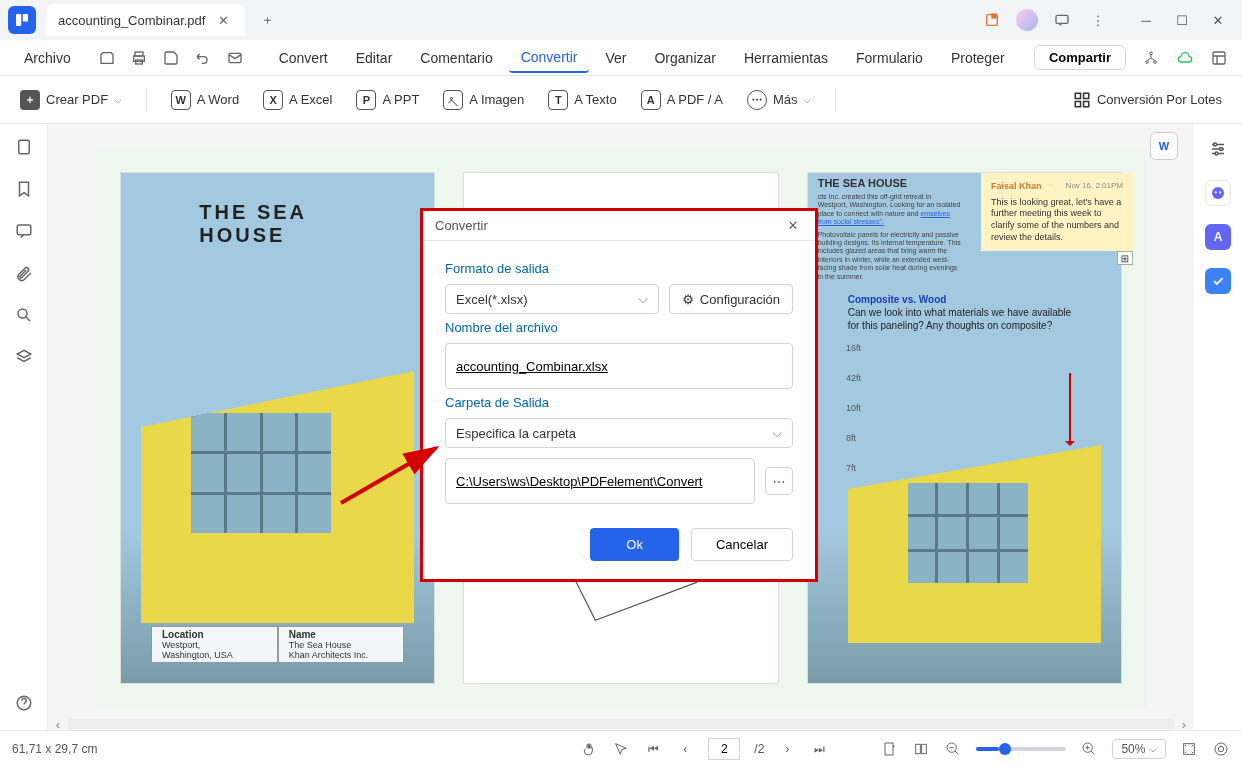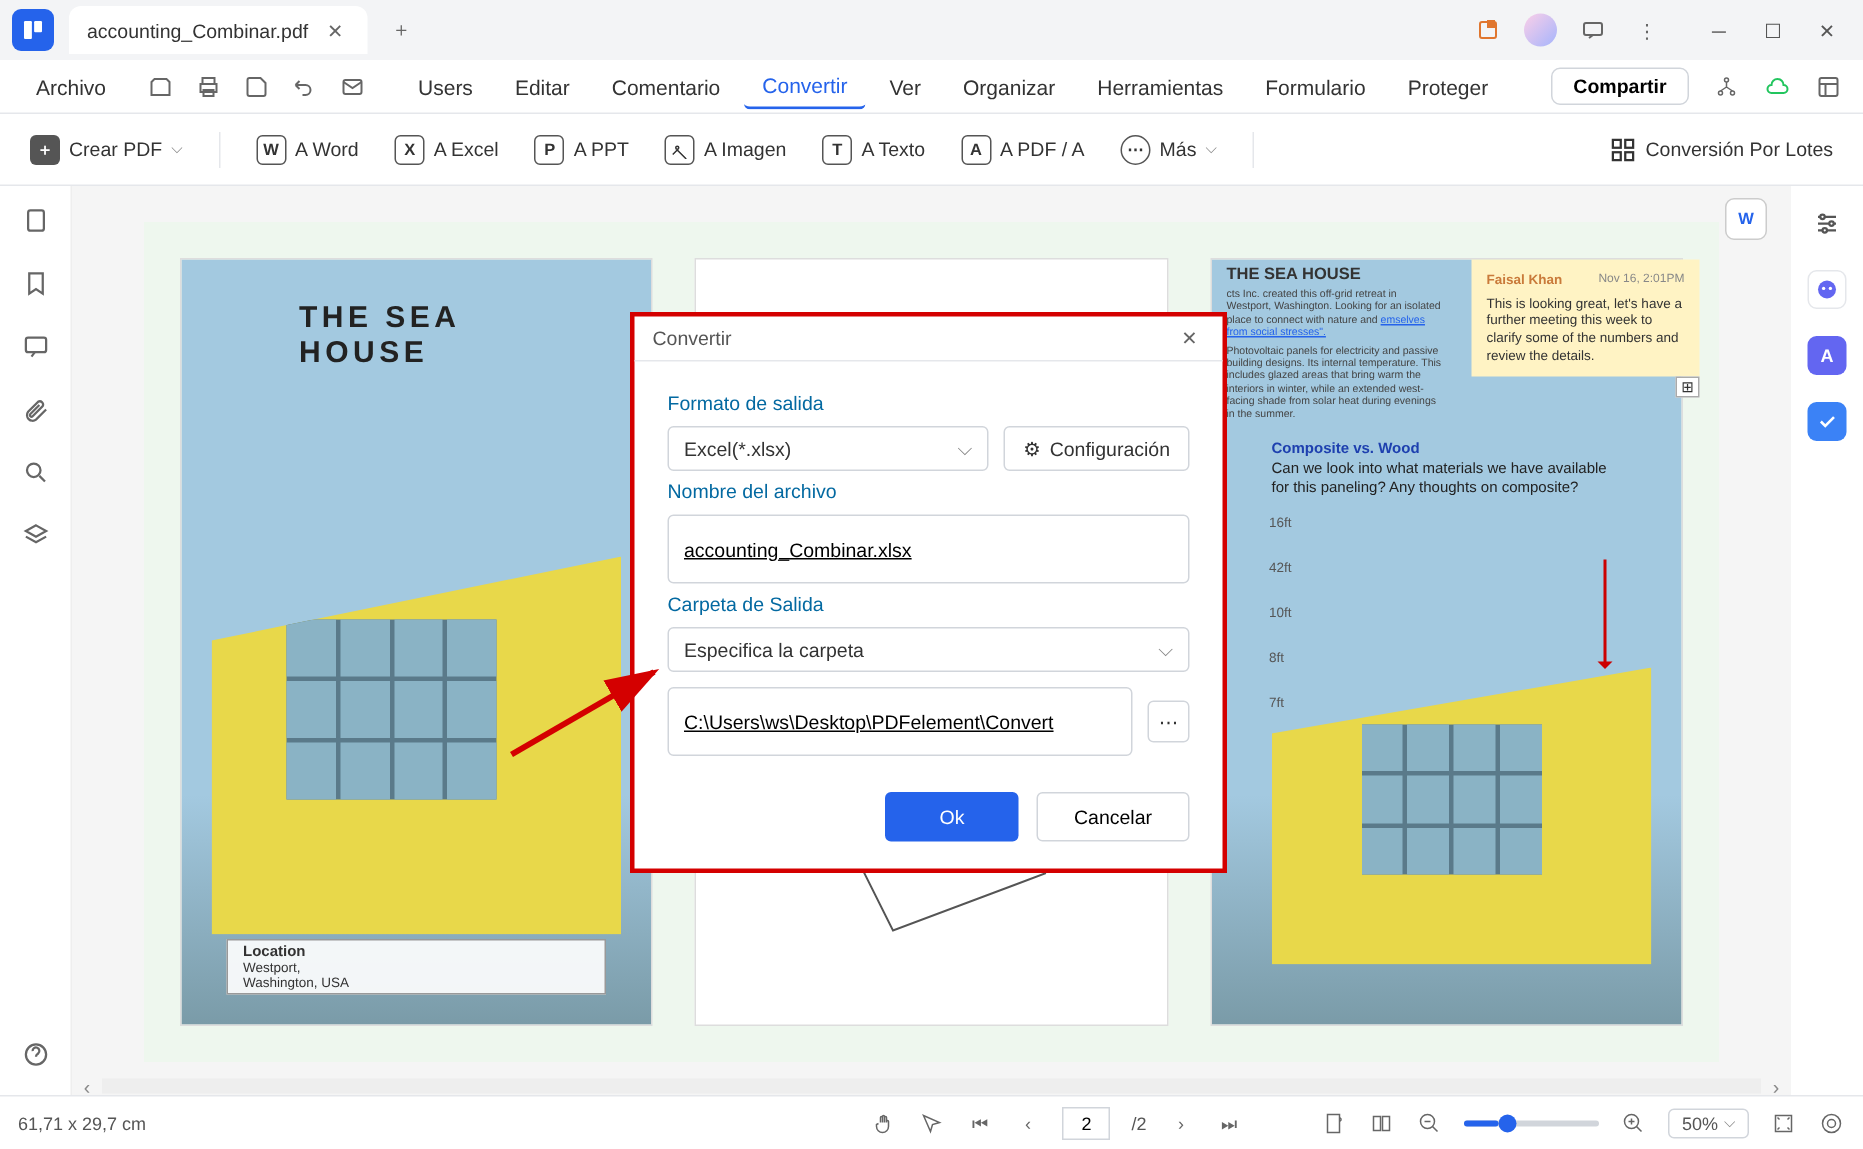--- a/index.html
+++ b/index.html
@@ -168,21 +168,21 @@
         </svg>
       </div>
     <div class="ic">
         <svg width="16" height="16" viewBox="0 0 24 24" fill="none" stroke="currentColor" stroke-width="2">
           <rect x="3" y="5" width="18" height="14" rx="2"></rect>
           <path d="M3 7l9 6 9-6"></path>
         </svg>
       </div>
   </div>
   <div style="width:12px"></div>
-  <div class="menu-item">Users</div>
+  <div class="menu-item">Convert</div>
   <div class="menu-item">Editar</div>
   <div class="menu-item">Comentario</div>
   <div class="menu-item active">Convertir</div>
   <div class="menu-item">Ver</div>
   <div class="menu-item">Organizar</div>
   <div class="menu-item">Herramientas</div>
   <div class="menu-item">Formulario</div>
   <div class="menu-item">Proteger</div>
   <button class="share-btn">Compartir</button>
   <div class="menu-right-icons">
@@ -328,20 +328,25 @@
                 <div></div>
                 <div></div>
               </div>
             </div>
           </div>
         <div class="card-info-table">
           <div class="col">
               <div class="h">Location</div>
               <div>Westport,</div>
               <div>Washington, USA</div>
+            </div>
+          <div class="col">
+              <div class="h">Name</div>
+              <div>The Sea House</div>
+              <div>Khan Architects Inc.</div>
             </div>
         </div>
       </div>
 
       <div class="doc-card">
         <div class="wire"><svg viewBox="0 0 200 300" fill="none" stroke="#555" stroke-width="1">
           <path d="M20 200 L100 160 L180 190 L100 230 Z"></path>
           <path d="M100 160 L100 100 L180 120 L180 190"></path>
           <path d="M20 200 L20 150 L100 100"></path>
           <path d="M60 250 L140 220 L160 260 L80 290 Z"></path>

